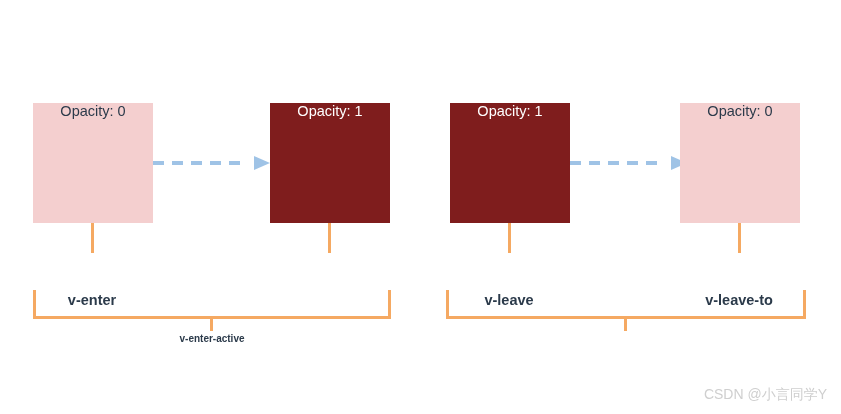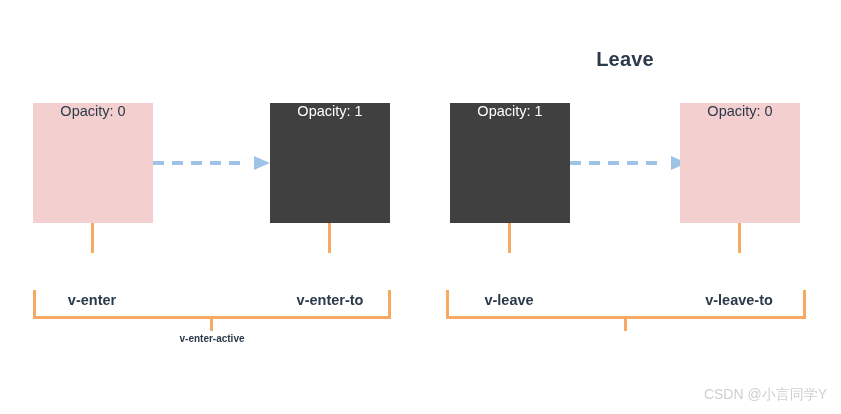--- a/index.html
+++ b/index.html
@@ -44,21 +44,21 @@
     justify-content: center;
     font-size: 14.5px;
     font-weight: normal;
     box-sizing: border-box;
   }
   .box-faded {
     background: #f4cfcf;
     color: #2b3a4a;
   }
   .box-solid {
-    background: #404040;
+    background: #7f1d1d;
     color: #ffffff;
   }
   .box-enter-from { left: 33px; }
   .box-enter-to   { left: 270px; }
   .box-leave-from { left: 450px; }
   .box-leave-to   { left: 680px; }
 
   
   .arrow {
     position: absolute;
@@ -163,21 +163,20 @@
     font-size: 14px;
     color: #cfcfcf;
     white-space: nowrap;
   }
 </style>
 </head>
 <body>
 
 <div class="canvas">
 
-  <div class="section-title title-leave">Leave</div>
 
   <div class="state-box box-faded box-enter-from">
     <span>Opacity: 0</span>
   </div>
 
   <div class="arrow arrow-enter">
     <div class="shaft"></div>
     <div class="head"></div>
   </div>
 
@@ -197,21 +196,20 @@
   <div class="state-box box-faded box-leave-to">
     <span>Opacity: 0</span>
   </div>
 
   <div class="stub stub-enter-from"></div>
   <div class="stub stub-enter-to"></div>
   <div class="stub stub-leave-from"></div>
   <div class="stub stub-leave-to"></div>
 
   <div class="class-label label-enter-from">v-enter</div>
-  <div class="class-label label-enter-to">v-enter-to</div>
   <div class="class-label label-leave-from">v-leave</div>
   <div class="class-label label-leave-to">v-leave-to</div>
 
   <div class="bracket bracket-enter"></div>
   <div class="bracket-stub bracket-stub-enter"></div>
   <div class="active-label active-enter">v-enter-active</div>
 
   <div class="bracket bracket-leave"></div>
   <div class="bracket-stub bracket-stub-leave"></div>
 

